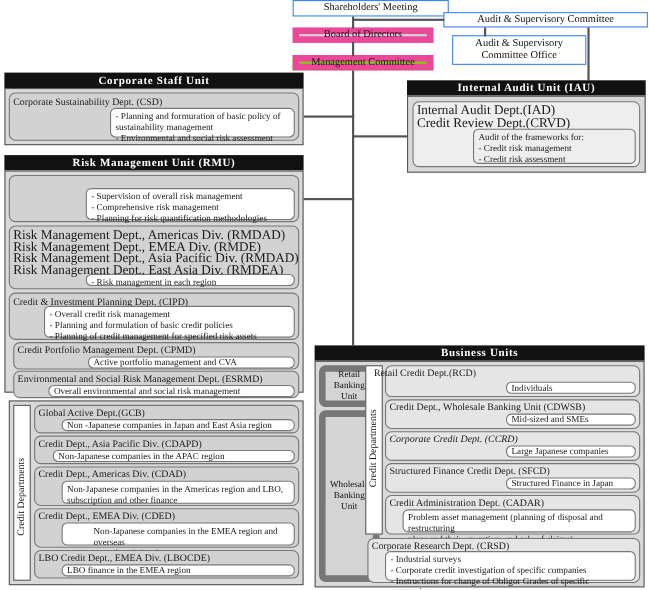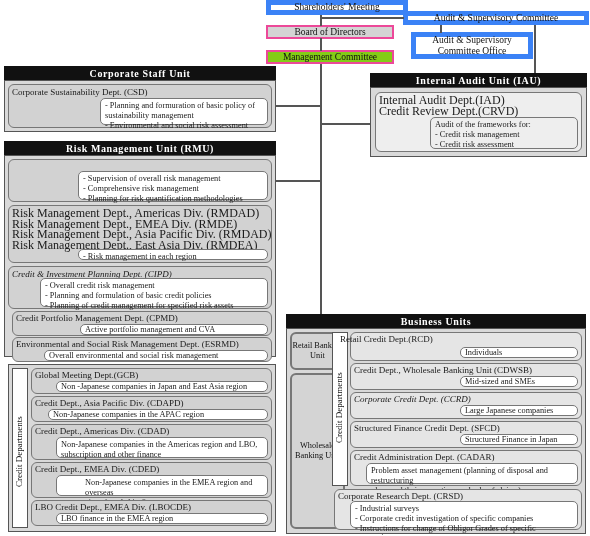--- a/index.html
+++ b/index.html
@@ -15,29 +15,29 @@
     height:536px;
     overflow:hidden;
     background:#fff;
   }
   .line{position:absolute;background:#555;}
   .vline{width:2px;}
   .hline{height:2px;}
 
   .plainbox{
     position:absolute;box-sizing:border-box;
-    border:5px solid #3b82f6;
+    border:1px solid #3b82f6;
     background:#ffffff;
     display:flex;align-items:center;justify-content:center;
     text-align:center;
     font-size:9.5px;line-height:11px;
   }
   .greybox{
     position:absolute;box-sizing:border-box;
-    border:2px solid #ec4899;
+    border:6px solid #ec4899;
     background:#d4d4d4;
     display:flex;align-items:center;justify-content:center;
     text-align:center;
     font-size:9.5px;line-height:11px;
   }
   .darkgrey{ background:#84cc16; }
 
   .unit-header{
     position:absolute;box-sizing:border-box;
     background:#111111;
@@ -158,39 +158,39 @@
 - Planning for risk quantification methodologies</div>
 
   <div class="dept" style="left:8px;top:205px;width:264px;height:58px;"></div>
   <div class="dept-multi" style="left:12px;top:208px;">Risk Management Dept., Americas Div. (RMDAD)
 Risk Management Dept., EMEA Div. (RMDE)
 Risk Management Dept., Asia Pacific Div. (RMDAD)
 Risk Management Dept., East Asia Div. (RMDEA)</div>
   <div class="desc" style="left:78px;top:249px;width:190px;height:11px;">- Risk management in each region</div>
 
   <div class="dept" style="left:8px;top:266px;width:264px;height:43px;"></div>
-  <div class="dept-title" style="left:12px;top:269px;font-style:italic;">Credit &amp; Investment Planning Dept. (CIPD)</div>
+  <div class="dept-title" style="left:12px;top:269px;">Credit &amp; Investment Planning Dept. (CIPD)</div>
   <div class="desc" style="left:40px;top:278px;width:228px;height:29px;">- Overall credit risk management
 - Planning and formulation of basic credit policies
 - Planning of credit management for specified risk assets</div>
 
   <div class="dept" style="left:12px;top:311px;width:260px;height:25px;"></div>
   <div class="dept-title" style="left:16px;top:313px;">Credit Portfolio Management Dept. (CPMD)</div>
   <div class="desc center" style="left:80px;top:324px;width:188px;height:11px;">Active portfolio management and CVA</div>
 
   <div class="dept" style="left:12px;top:337px;width:260px;height:25px;"></div>
   <div class="dept-title" style="left:16px;top:339px;">Environmental and Social Risk Management Dept. (ESRMD)</div>
   <div class="desc center" style="left:44px;top:350px;width:224px;height:11px;">Overall environmental and social risk management</div>
 
   <div class="bracket" style="left:8px;top:364px;width:268px;height:168px;background:#d9d9d9;"></div>
   <div class="bracket" style="left:12px;top:368px;width:16px;height:160px;background:#ffffff;"></div>
   <div class="vlabel" style="left:14px;top:487px;">Credit Departments</div>
 
   <div class="dept" style="left:31px;top:368px;width:241px;height:26px;"></div>
-  <div class="dept-title" style="left:35px;top:370px;">Global Meeting Dept.(GCB)</div>
+  <div class="dept-title" style="left:35px;top:370px;">Global Active Dept.(GCB)</div>
   <div class="desc center" style="left:56px;top:381px;width:212px;height:11px;">Non -Japanese companies in Japan and East Asia region</div>
 
   <div class="dept" style="left:31px;top:396px;width:241px;height:26px;"></div>
   <div class="dept-title" style="left:35px;top:398px;">Credit Dept., Asia Pacific Div. (CDAPD)</div>
   <div class="desc center" style="left:48px;top:409px;width:220px;height:11px;">Non-Japanese companies in the APAC region</div>
 
   <div class="dept" style="left:31px;top:424px;width:241px;height:36px;"></div>
   <div class="dept-title" style="left:35px;top:426px;">Credit Dept., Americas Div. (CDAD)</div>
   <div class="desc" style="left:56px;top:437px;width:212px;height:21px;">Non-Japanese companies in the Americas region and LBO,
 subscription and other finance</div>

